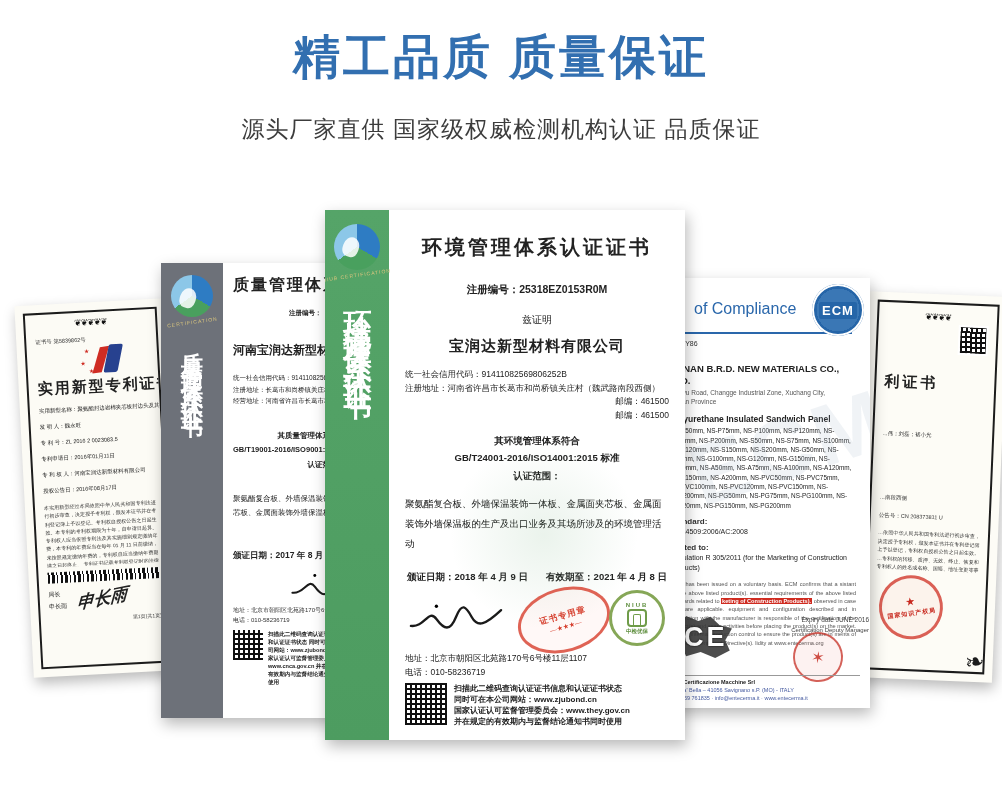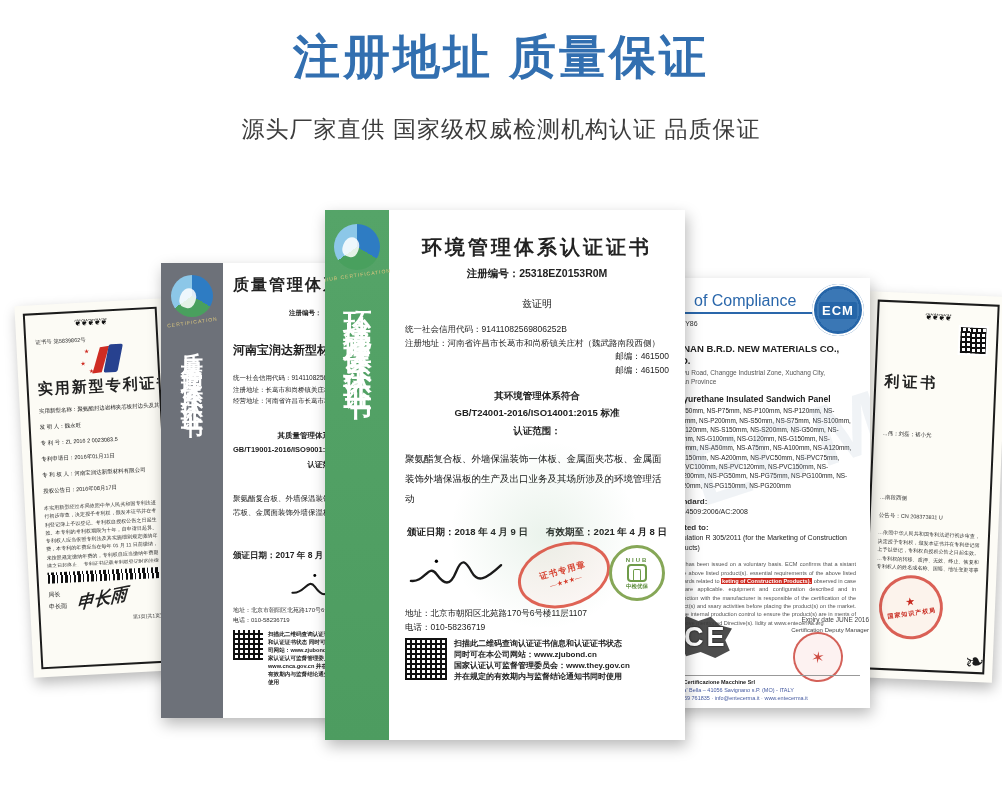--- a/index.html
+++ b/index.html
@@ -66,21 +66,21 @@
   .q-qr-cap{font-size:5.6px;line-height:1.45;font-weight:600;white-space:normal;width:145px;}
   
   .env{left:325px;top:210px;width:360px;height:530px;display:flex;z-index:3;}
   .env-band{width:64px;background:linear-gradient(180deg,#55a468 0%,#4d9c60 100%);padding-top:14px;}
   .env .band-logo{width:46px;height:46px;}
   .env .band-text{font-size:28px;letter-spacing:9px;margin-top:10px;}
   .env-main{flex:1;padding:24px 16px 8px;position:relative;}
   .env-watermark{position:absolute;left:60px;top:230px;width:190px;height:190px;border-radius:50%;
      background:radial-gradient(circle,rgba(110,170,120,.14),rgba(110,170,120,0) 70%);}
   .env-title{text-align:center;font-size:20px;font-weight:800;letter-spacing:3px;}
-  .env-reg{text-align:center;font-size:10.5px;font-weight:700;margin-top:6px;}
+  .env-reg{text-align:center;font-size:10.5px;font-weight:700;margin-top:22px;}
   .env-proof{text-align:center;font-size:10px;font-weight:400;margin-top:16px;}
   .env-company{text-align:center;font-size:15px;font-weight:800;margin-top:10px;letter-spacing:1px;}
   .env-info{font-size:8.5px;line-height:1.6;margin-top:12px;color:#222;}
   .env-info .r{text-align:right;}
   .env-conform{text-align:center;font-size:9.5px;font-weight:700;line-height:1.8;margin-top:10px;}
   .env-scope{font-size:9.5px;line-height:2.1;margin-top:10px;color:#111;}
   .env-dates{display:flex;justify-content:space-between;font-size:9.5px;font-weight:700;margin-top:18px;padding:0 2px;}
   .env-seals{position:relative;height:62px;margin-top:4px;}
   .env-sign{position:absolute;left:2px;top:14px;}
   .stamp-oval{position:absolute;left:112px;top:0px;width:88px;height:58px;border:3px solid rgba(215,62,45,.8);
@@ -95,21 +95,21 @@
   .niub .n-glyph::after{content:"";position:absolute;left:4px;top:3px;right:4px;bottom:0;border:1.5px solid #6f9c49;border-bottom:none;border-radius:2px 2px 0 0;}
   .niub .n-bot{font-size:5.5px;color:#5f8f3f;font-weight:700;}
   .env-addr{font-size:8.5px;line-height:1.55;margin-top:2px;color:#222;}
   .env-qr-row{display:flex;gap:7px;margin-top:4px;align-items:flex-start;}
   .env-qr{width:42px;height:42px;}
   .env-qr-cap{font-size:8px;line-height:1.4;font-weight:600;color:#222;white-space:nowrap;}
   
   .ecm{left:658px;top:278px;width:212px;height:430px;z-index:2;padding:10px 12px;box-sizing:border-box;}
   .ecm-watermark{position:absolute;left:30px;top:120px;font-size:86px;font-weight:800;
      color:rgba(160,178,196,.16);transform:rotate(-18deg);letter-spacing:4px;}
-  .ecm-banner{margin-top:4px;width:158px;border-bottom:2px solid #2a67ab;padding-bottom:2px;padding-left:24px;
+  .ecm-banner{margin-top:12px;width:158px;border-bottom:2px solid #2a67ab;padding-bottom:14px;padding-left:24px;
      font-size:16px;color:#2a67ab;white-space:nowrap;}
   .ecm-logo{position:absolute;right:6px;top:6px;width:52px;height:52px;border-radius:50%;
      background:radial-gradient(circle,#3a77b5 0 58%,#2565a8 58% 100%);display:flex;align-items:center;justify-content:center;
      box-shadow:0 0 0 2px #fff inset;}
   .ecm-logo span{color:#fff;font-weight:800;font-size:13px;letter-spacing:1px;background:#2565a8;padding:1px 3px;border-radius:2px;}
   .ecm-reg{font-size:7px;margin-top:6px;color:#333;}
   .ecm-company{font-size:9.5px;font-weight:800;margin-top:16px;width:170px;line-height:1.25;}
   .ecm-address{font-size:6.5px;color:#555;margin-top:2px;width:170px;line-height:1.35;}
   .ecm-product{font-size:8.5px;font-weight:700;margin-top:8px;}
   .ecm-models{font-size:6.4px;line-height:1.45;margin-top:2px;width:182px;color:#222;}
@@ -146,21 +146,21 @@
   .cnipa .c-star{font-size:11px;line-height:1;}
   .cnipa .c-txt{font-size:6px;letter-spacing:1px;margin-top:2px;font-weight:700;}
   .pr-corner{position:absolute;right:-2px;bottom:-4px;font-size:24px;color:#1c1c1c;transform:rotate(-12deg);}
   .pr-corner::before{content:"❧";}
 </style>
 </head>
 <body>
 
 <div class="page">
 
-  <div class="hdr-title">注册地址  质量保证</div>
+  <div class="hdr-title">精工品质  质量保证</div>
   <div class="hdr-sub">源头厂家直供  国家级权威检测机构认证  品质保证</div>
 
   <div class="cert p-left">
     <div class="p-frame">
       <div class="ornament"></div>
       <div class="pl-certno">证书号 第5839862号</div>
       <div class="pl-emblem">
         <div class="e-red"></div>
         <div class="e-blue"></div>
         <span class="e-star" style="left:4px;top:2px">★</span>
@@ -236,20 +236,21 @@
     <div class="band env-band">
       <div class="band-logo"></div>
       <div class="band-arc">NIUB CERTIFICATION</div>
       <div class="band-text">环境管理体系认证证书</div>
     </div>
     <div class="env-main">
       <div class="env-watermark"></div>
       <div class="env-title">环境管理体系认证证书</div>
       <div class="env-reg">注册编号：25318EZ0153R0M</div>
       <div class="env-proof">兹证明</div>
+      <div class="env-company">宝润达新型材料有限公司</div>
       <div class="env-info">
         <div>统一社会信用代码：91411082569806252B</div>
         <div>注册地址：河南省许昌市长葛市和尚桥镇关庄村（魏武路南段西侧）</div>
         <div class="r">邮编：461500</div>
         <div class="r">邮编：461500</div>
       </div>
       <div class="env-conform">
         <div>其环境管理体系符合</div>
         <div>GB/T24001-2016/ISO14001:2015 标准</div>
         <div>认证范围：</div>

